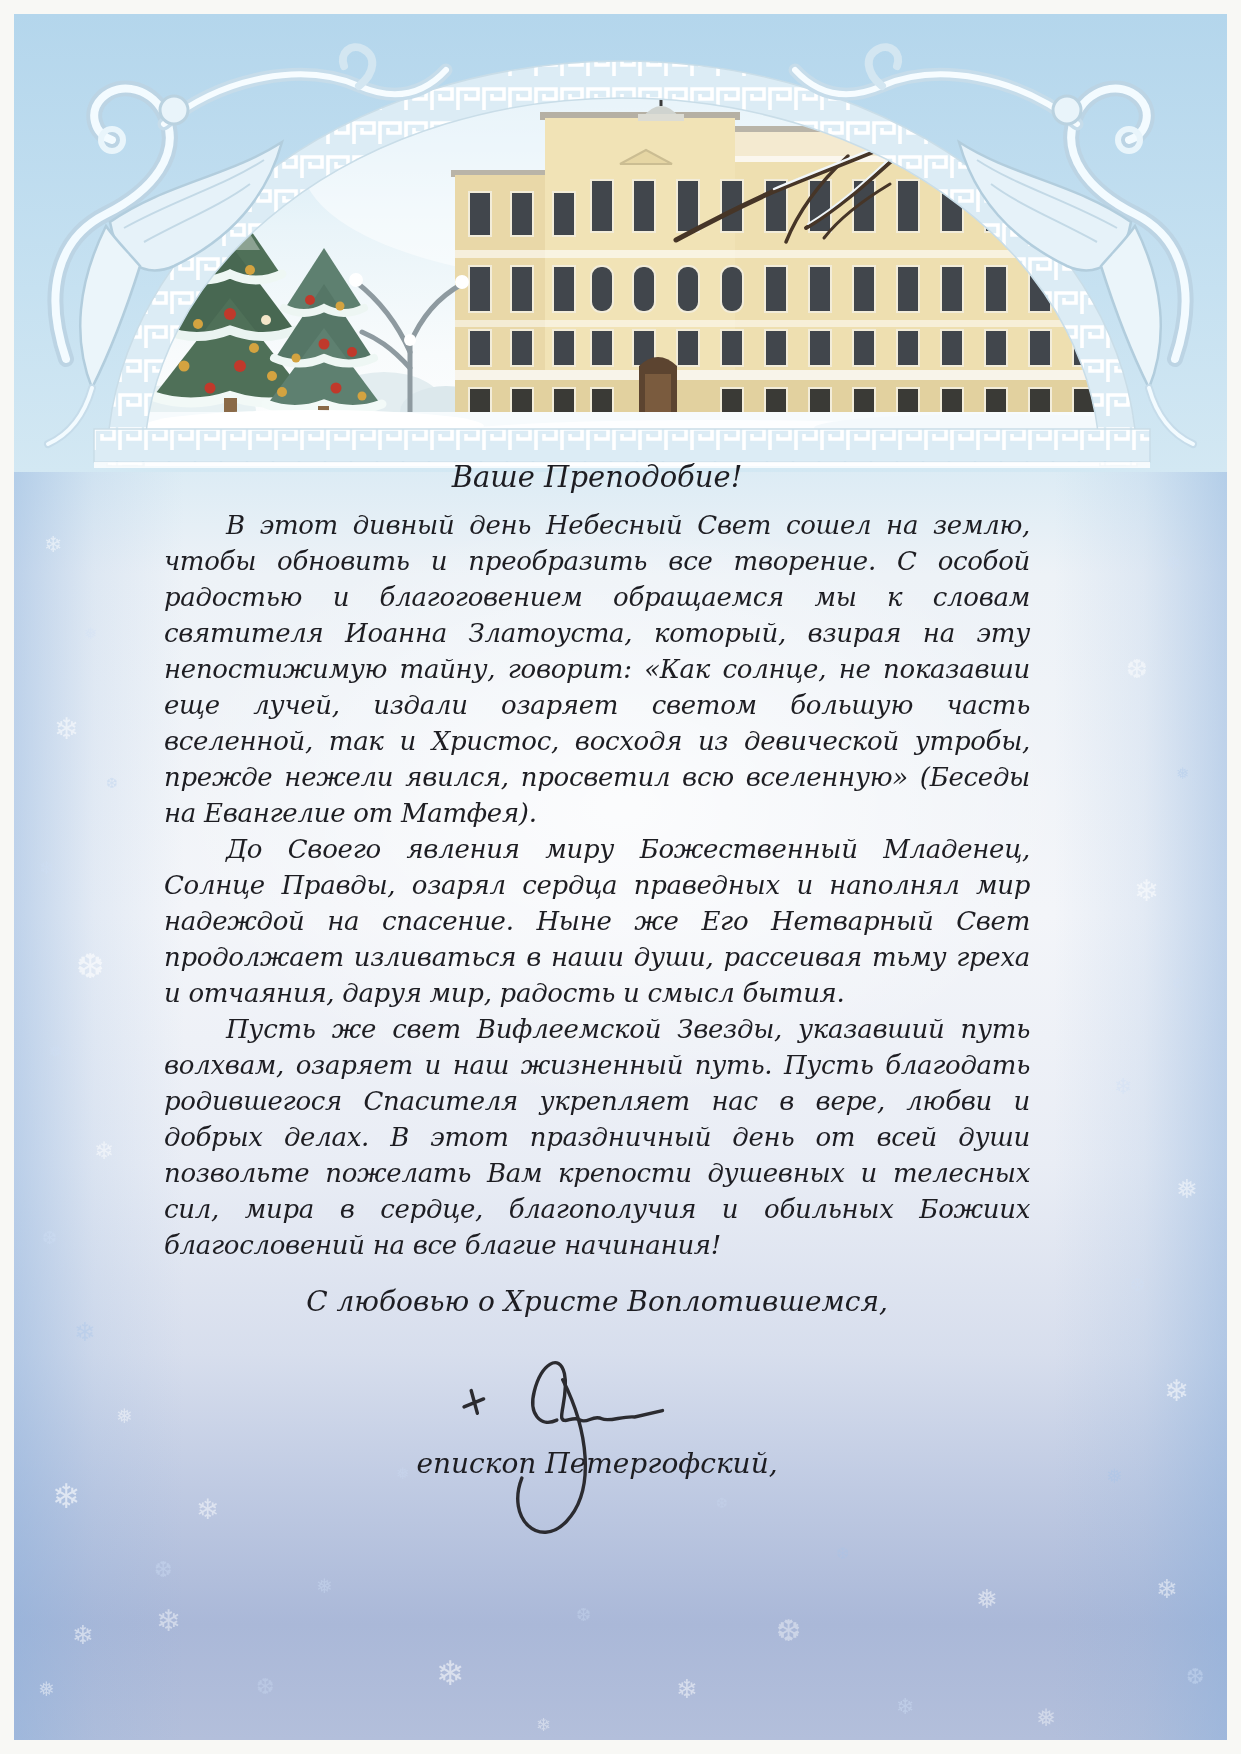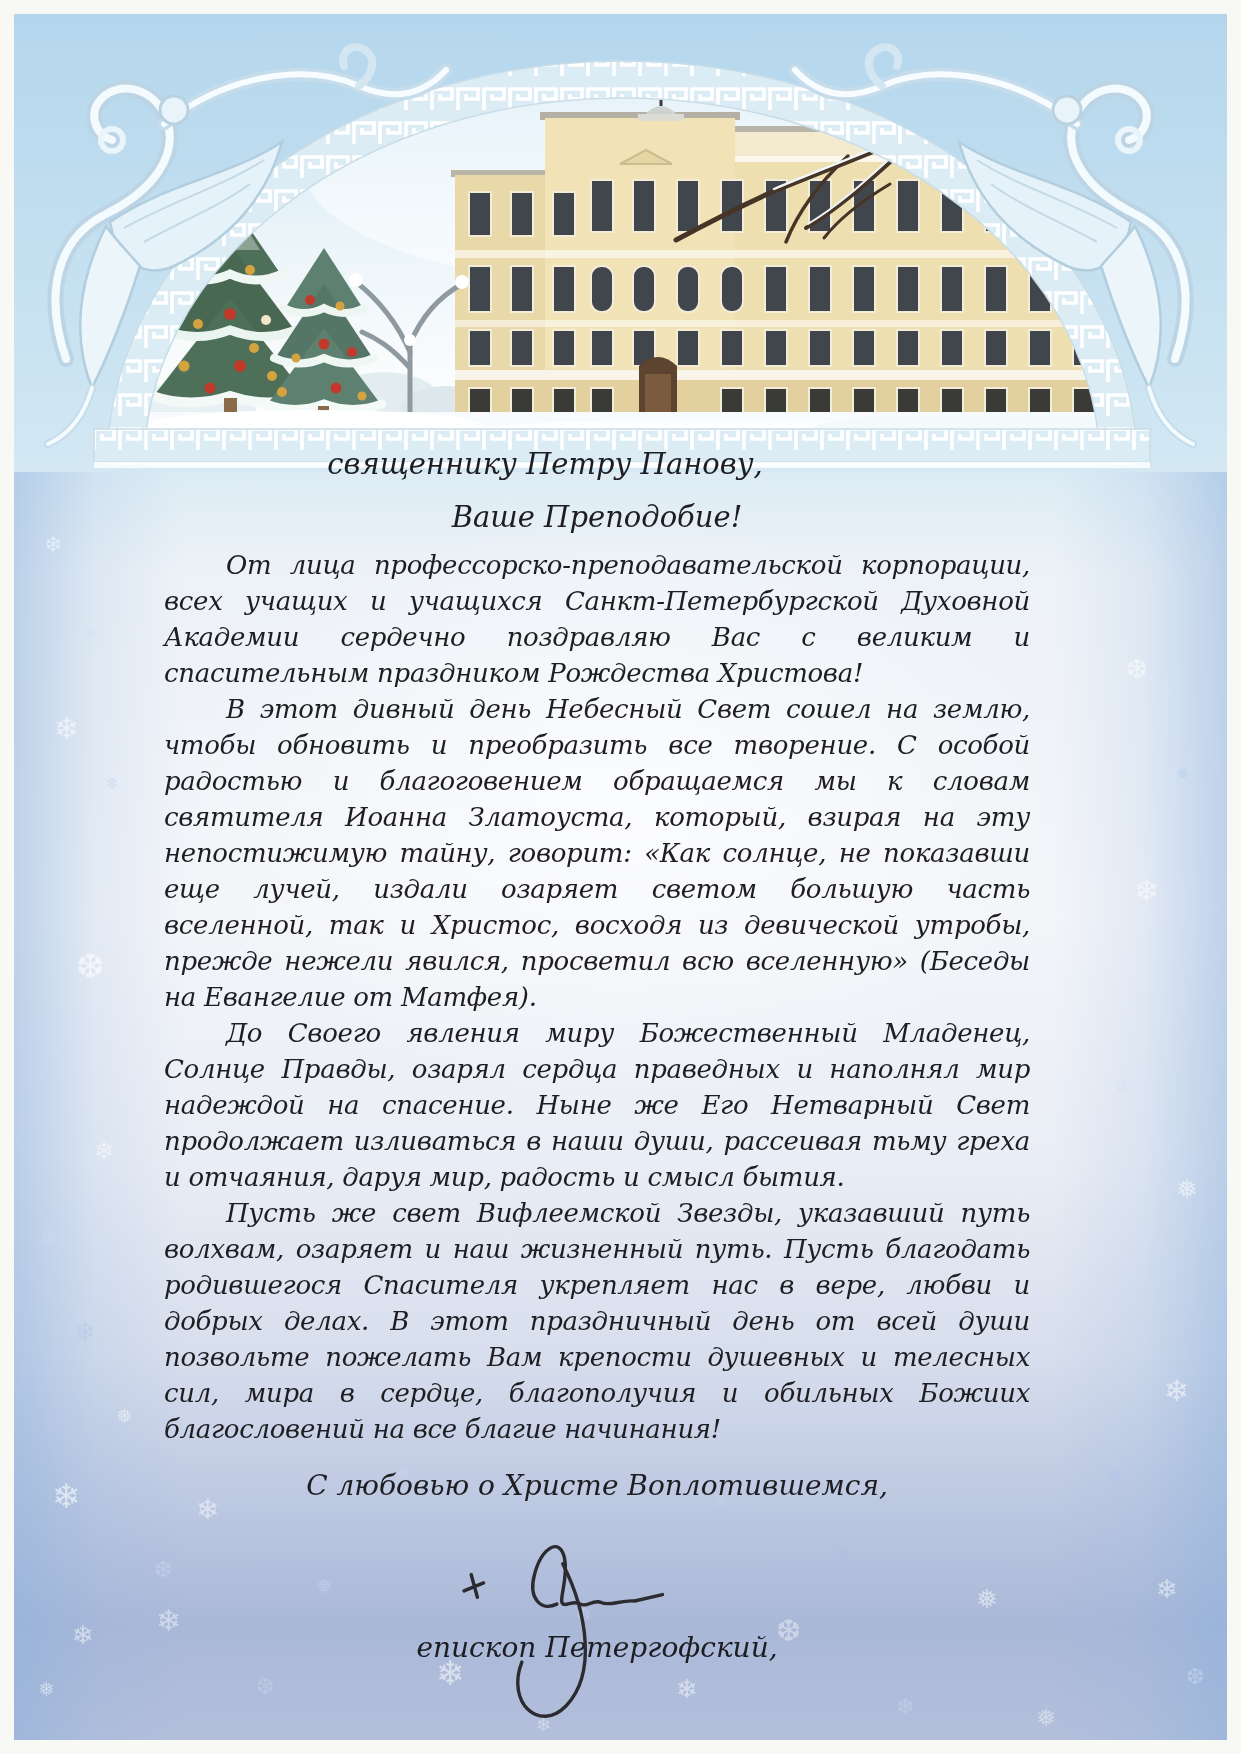--- a/index.html
+++ b/index.html
@@ -295,25 +295,23 @@
         <rect x="80" y="415" width="1056" height="33" fill="url(#meander)" stroke="#c9dde8" stroke-width="1.5"></rect>
         <rect x="80" y="448" width="1056" height="6" fill="#ffffff" opacity=".8"></rect>
       </g>
 
       <use href="#frost-left"></use>
       <use href="#frost-left" transform="translate(1213,0) scale(-1,1)"></use>
     </svg>
 
     <div class="letter">
       <div class="address">
-        <div>священнику Петру Панову,</div>
       </div>
       <div class="salutation">Ваше Преподобие!</div>
 
-      <p class="body-par">От лица профессорско-преподавательской корпорации, всех учащих и учащихся Санкт-Петербургской Духовной Академии сердечно поздравляю Вас с великим и спасительным праздником Рождества Христова!</p>
       <p class="body-par">В этот дивный день Небесный Свет сошел на землю, чтобы обновить и преобразить все творение. С особой радостью и благоговением обращаемся мы к словам святителя Иоанна Златоуста, который, взирая на эту непостижимую тайну, говорит: «Как солнце, не показавши еще лучей, издали озаряет светом большую часть вселенной, так и Христос, восходя из девической утробы, прежде нежели явился, просветил всю вселенную» (Беседы на Евангелие от Матфея).</p>
       <p class="body-par">До Своего явления миру Божественный Младенец, Солнце Правды, озарял сердца праведных и наполнял мир надеждой на спасение. Ныне же Его Нетварный Свет продолжает изливаться в наши души, рассеивая тьму греха и отчаяния, даруя мир, радость и смысл бытия.</p>
       <p class="body-par">Пусть же свет Вифлеемской Звезды, указавший путь волхвам, озаряет и наш жизненный путь. Пусть благодать родившегося Спасителя укрепляет нас в вере, любви и добрых делах. В этот праздничный день от всей души позвольте пожелать Вам крепости душевных и телесных сил, мира в сердце, благополучия и обильных Божиих благословений на все благие начинания!</p>
 
       <div class="closing">С любовью о Христе Воплотившемся,</div>
 
       <div class="sig-wrap">
         <svg width="320" height="120" viewBox="0 0 320 120">
           <g fill="none" stroke="#2b2b30" stroke-width="3.4" stroke-linecap="round" transform="rotate(-3 160 100)">
             <path d="M28,78 l20,-7 M36,62 l5,23"></path>

